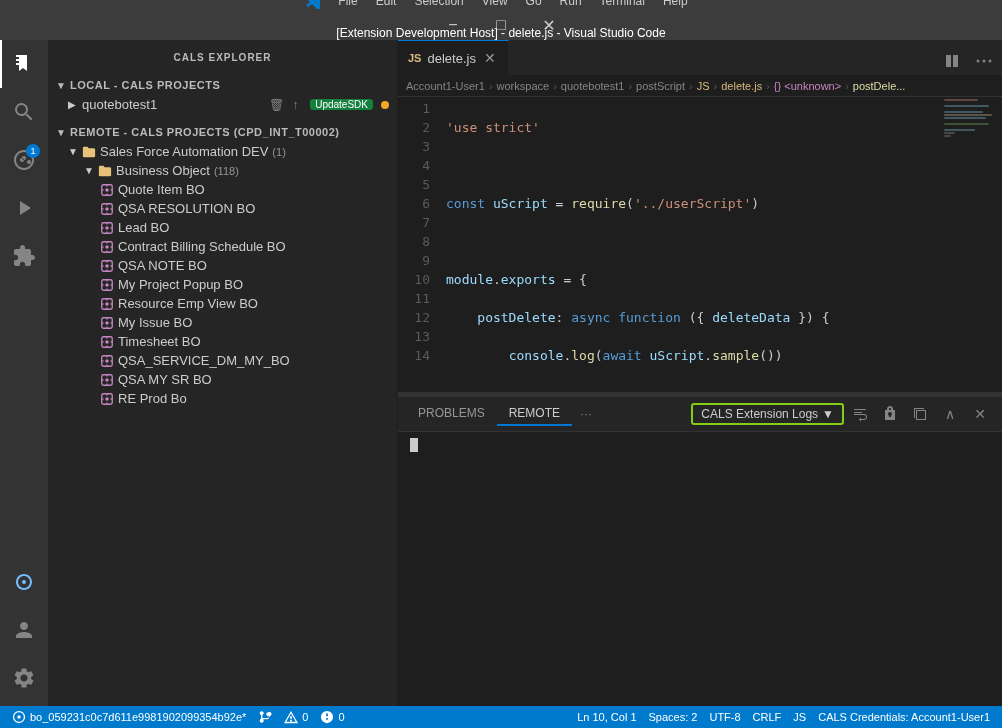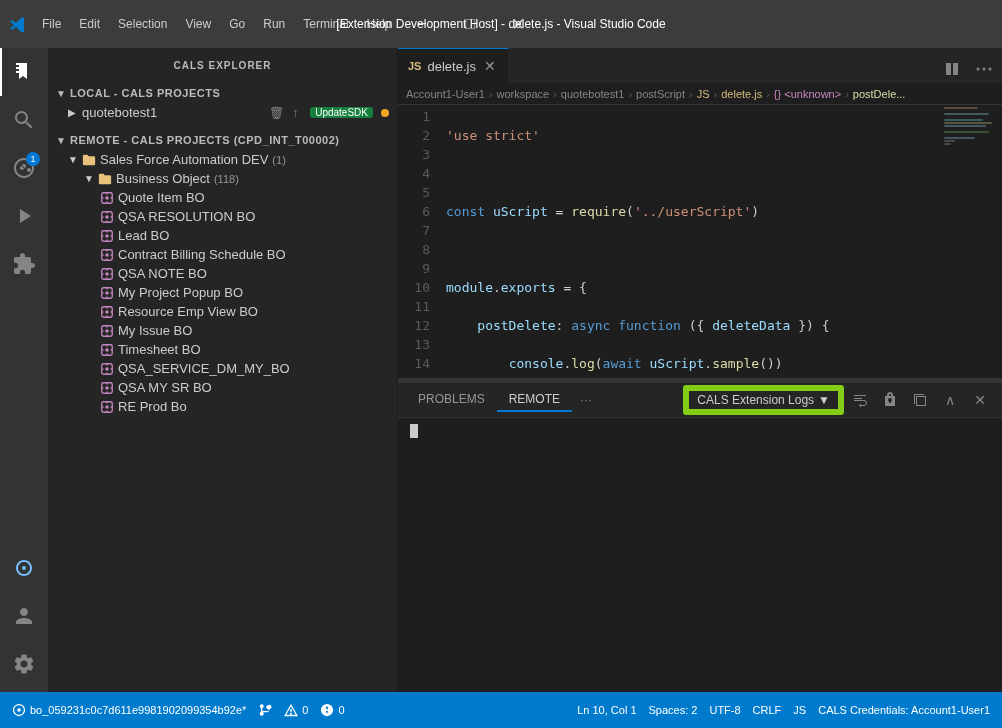--- a/index.html
+++ b/index.html
@@ -10,27 +10,28 @@
       font-family: 'Segoe UI', sans-serif;
       font-size: 12px;
       background: #1e1e1e;
       color: #cccccc;
       display: flex;
       flex-direction: column;
     }
 
     
     .title-bar {
-      height: 48px;
+      height: 40px;
       background: #3c3c3c;
       display: flex;
       align-items: center;
-      justify-content: flex-start;
+      justify-content: flex-end;
       padding: 0 10px;
       flex-shrink: 0;
+      flex-direction: column;
     }
     .title-bar-left {
       display: flex;
       align-items: center;
       gap: 8px;
     }
     .title-bar-menu {
       display: flex;
       align-items: center;
       gap: 2px;
@@ -428,21 +429,21 @@
       cursor: pointer;
       color: #858585;
       border-radius: 3px;
       font-size: 14px;
     }
 
     .terminal-dropdown {
       display: flex;
       gap: 4px;
       padding: 2px 8px;
-      border: 6px solid #84cc16;
+      border: 2px solid #84cc16;
       border-radius: 3px;
       cursor: pointer;
       font-size: 12px;
       color: #cccccc;
     }
 
     .terminal-output {
       flex: 1;
       padding: 4px 12px;
       font-family: 'Consolas', monospace;
@@ -453,21 +454,21 @@
     .terminal-cursor {
       display: inline-block;
       width: 8px;
       height: 14px;
       background: #cccccc;
       vertical-align: middle;
     }
 
     
     .status-bar {
-      height: 36px;
+      height: 22px;
       background: #007acc;
       display: flex;
       align-items: center;
       padding: 0 6px;
       font-size: 11px;
       color: white;
       flex-shrink: 0;
       gap: 0;
     }
     .status-item {

